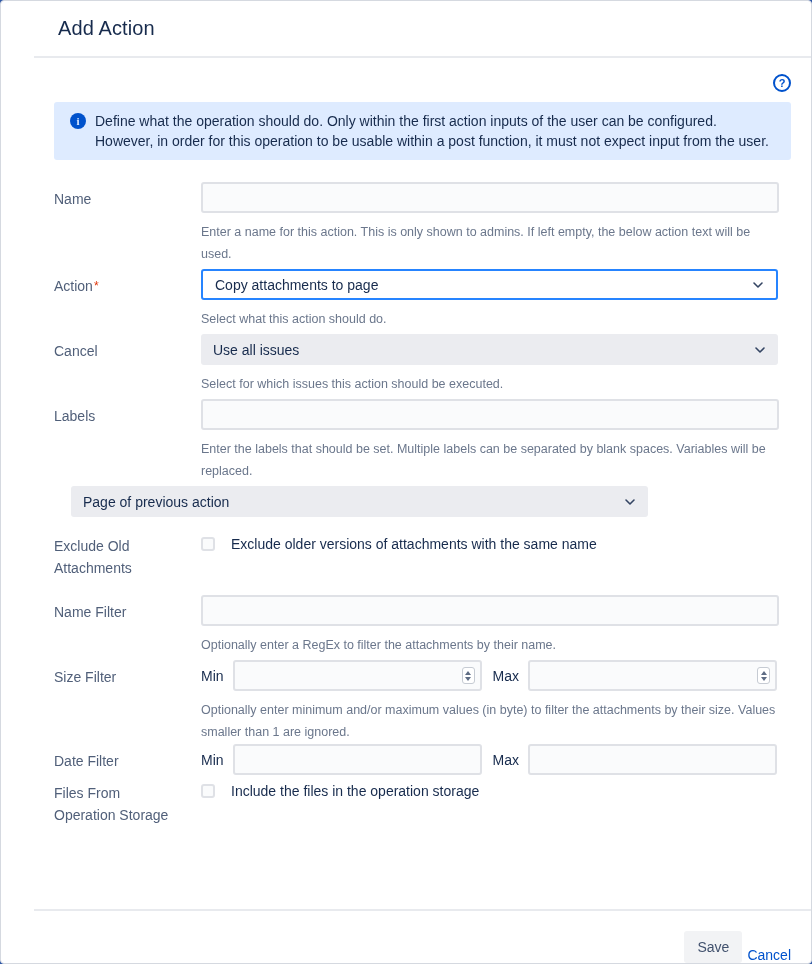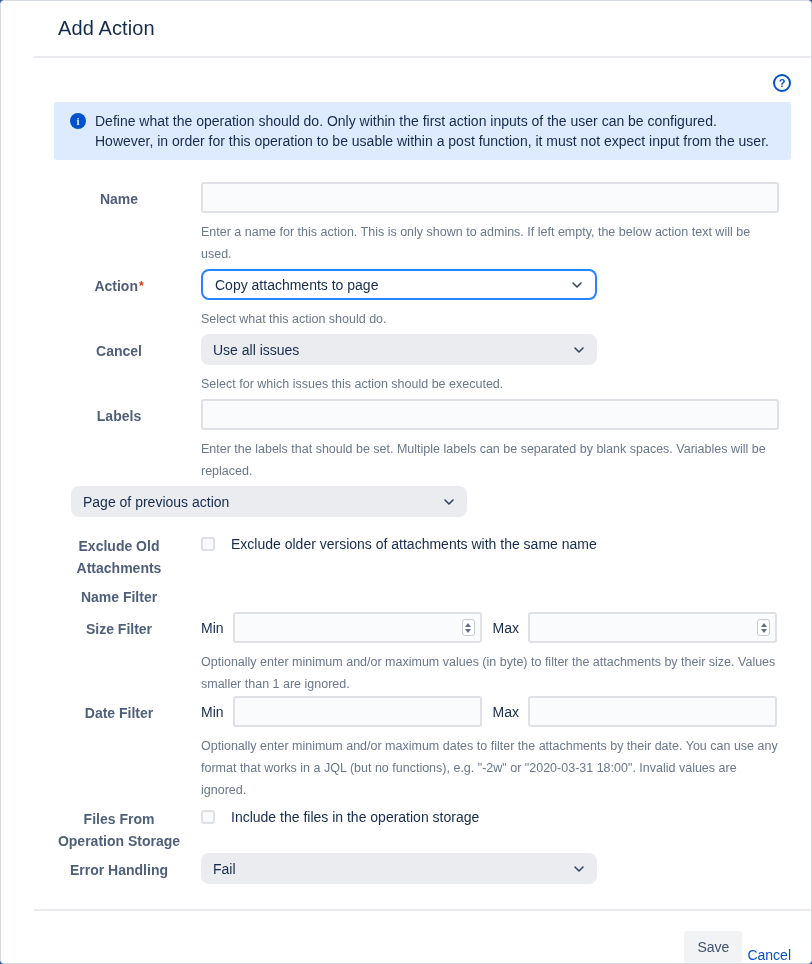--- a/index.html
+++ b/index.html
@@ -56,44 +56,44 @@
     color: #DEEBFF; font-size: 11px; font-weight: 700;
     font-family: "Liberation Serif", serif;
     display: flex; align-items: center; justify-content: center;
   }
   .banner-text { font-size: 14px; line-height: 20px; color: #172B4D; }
   
   .form { margin-top: 22px; }
   .row { display: flex; margin-bottom: 4px; }
   .row.no-desc { margin-bottom: 12px; }
   .row.tight { margin-bottom: 1px; }
-  .row.cb-row { min-height: 44px; margin-bottom: 1px; }
+  .row.cb-row { min-height: 44px; margin-bottom: 16px; }
   .row-label {
     flex: 0 0 130px; width: 130px;
-    text-align: center;
+    text-align: left;
     padding-top: 6px;
-    font-size: 14px; font-weight: 700; line-height: 22px;
+    font-size: 14px; font-weight: 400; line-height: 22px;
     color: #505F79;
   }
   .req { color: #DE350B; font-size: 12px; vertical-align: top; margin-left: 1px; }
   .row-control { margin-left: 17px; flex: 1 1 auto; min-width: 0; }
   .text-input {
     box-sizing: border-box;
     width: 578px; height: 31px;
     background: #FAFBFC;
     border: 2px solid #DFE1E6; border-radius: 3px;
     padding: 0 8px;
     font-family: "Liberation Sans", sans-serif;
     font-size: 14px; color: #172B4D;
     outline: none;
   }
   .select {
     box-sizing: border-box;
-    width: 396px; height: 31px;
-    background: #EBECF0; border-radius: 8px;
+    width: 577px; height: 31px;
+    background: #EBECF0; border-radius: 3px;
     display: flex; align-items: center; justify-content: space-between;
     padding: 0 10px 0 12px;
     cursor: pointer;
   }
   .select.focused { background: #ffffff; border: 2px solid #2684FF; }
   .select-value { font-size: 14px; color: #172B4D; }
   .chevron { flex: 0 0 auto; display: flex; }
   .desc {
     margin-top: 8px; max-width: 578px;
     font-size: 12.5px; line-height: 22px;
@@ -235,20 +235,24 @@
         <div class="row-control">
           <label class="cb-wrap">
             <input type="checkbox" class="cb" style="">
             <span class="cb-text">Exclude older versions of attachments with the same name</span>
           </label>
         </div>
       </div>
 
       <div class="row">
         <div class="row-label">Name Filter</div>
+        <div class="row-control">
+          <input type="text" class="text-input" value="" style="">
+          <div class="desc">Optionally enter a RegEx to filter the attachments by their name.</div>
+        </div>
       </div>
 
       <div class="row tight">
         <div class="row-label">Size Filter</div>
         <div class="row-control">
           <div class="minmax">
             <span class="mm-label">Min</span>
             <span class="num-wrap">
               <input type="text" class="text-input" value="" style="">
               <span class="stepper">
@@ -271,48 +275,33 @@
 
       <div class="row tight">
         <div class="row-label">Date Filter</div>
         <div class="row-control">
           <div class="minmax">
             <span class="mm-label">Min</span>
             <input type="text" class="text-input date-input" value="" style="">
             <span class="mm-label second">Max</span>
             <input type="text" class="text-input date-input" value="" style="">
           </div>
-          <div class="desc">Optionally enter minimum and/or maximum dates to filter the attachments by their date. You can use any format that works in a JQL (but no functions), e.g. "-2w" or "2020-03-31 18:00". Invalid values are ignored.</div>
         </div>
       </div>
 
       <div class="row cb-row">
         <div class="row-label">Files From Operation Storage</div>
         <div class="row-control">
           <label class="cb-wrap">
             <input type="checkbox" class="cb" style="">
             <span class="cb-text">Include the files in the operation storage</span>
           </label>
         </div>
       </div>
 
-      <div class="row">
-        <div class="row-label">Error Handling</div>
-        <div class="row-control">
-          <div class="select">
-            <span class="select-value">Fail</span>
-            <span class="chevron">
-              <svg width="16" height="16" viewBox="0 0 24 24" fill="none" stroke="#344563" stroke-width="2.4" stroke-linecap="round" stroke-linejoin="round">
-                  <polyline points="6 9 12 15 18 9"></polyline>
-                </svg>
-            </span>
-          </div>
-
-        </div>
-      </div>
 
     </div>
   </div>
 
   <div class="dlg-footer">
     <button class="save-btn">Save</button>
     <a class="cancel-link">Cancel</a>
   </div>
 
 </div>

